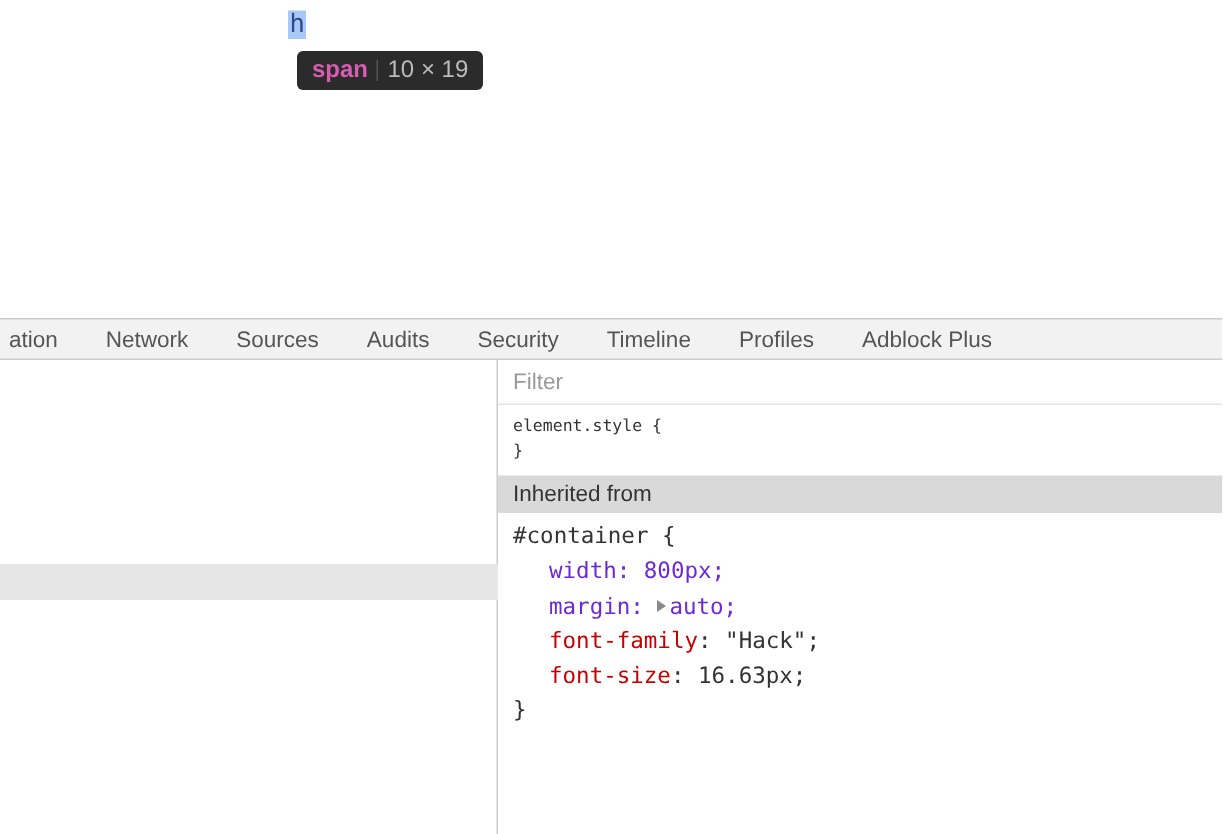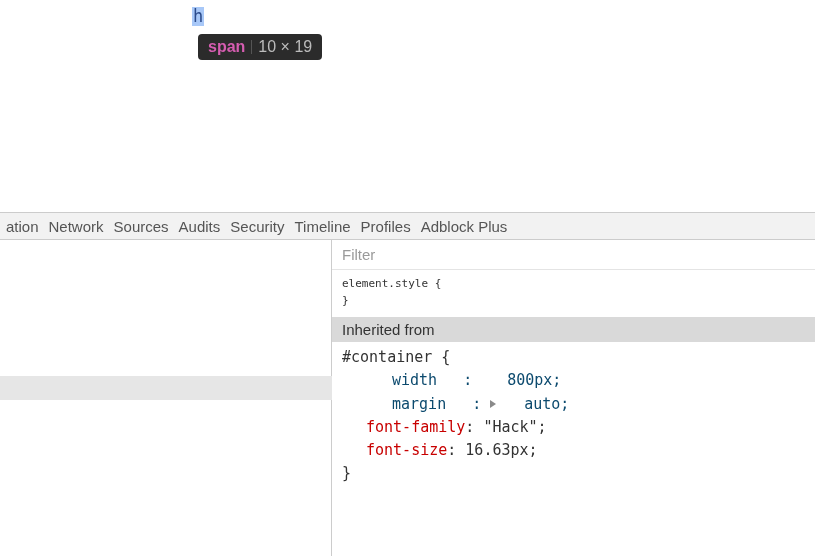--- a/index.html
+++ b/index.html
@@ -54,21 +54,21 @@
     right: 0;
     height: 28px;
     background: #f2f2f2;
     border-top: 1px solid #ccc;
     border-bottom: 1px solid #ccc;
     display: flex;
     align-items: center;
     padding: 0 6px;
     font-size: 15px;
     color: #555;
-    gap: 10px;
+    gap: 32px;
     overflow: hidden;
   }
   .devtools-top-tabs .tab { white-space: nowrap; cursor: default; }
   .lower {
     position: absolute;
     top: 240px;
     left: 0;
     right: 0;
     bottom: 0;
     display: flex;
@@ -127,44 +127,43 @@
     color: #333;
     padding: 6px 10px 8px 10px;
     line-height: 1.5;
   }
   .code-block .brace { color: #333; }
   .inherited-row {
     background: #d9d9d9;
     padding: 4px 10px;
     font-size: 15px;
     display: flex;
-    align-items: flex-start;
+    align-items: flex-end;
     gap: 4px;
-    flex-direction: column;
   }
   .inherited-row .chip {
     border: 1px solid #bbb;
     background: #fff;
     padding: 0 4px;
     font-family: Menlo, Monaco, Consolas, monospace;
     font-size: 14px;
   }
   .inherited-row .chip .divtag { color: #9b0d9b; }
   .inherited-row .chip .idsel { color: #1a1aa6; }
   .rule-block {
     font-family: Menlo, Monaco, Consolas, monospace;
     font-size: 15px;
     padding: 4px 10px 8px 10px;
     line-height: 1.55;
   }
   .rule-block .selector { color: #333; }
   .rule-block .prop { color: #c80000; }
   .rule-block .val  { color: #333; text-align: right; }
   .rule-block .disabled .prop,
-  .rule-block .disabled .val { color: #0c4a6e; margin-left: 26px; }
+  .rule-block .disabled .val { color: #6d28d9; }
   .rule-block .indent { padding-left: 24px; display: block; }
   .rule-block .tri {
     display: inline-block;
     width: 0; height: 0;
     border-top: 4px solid transparent;
     border-bottom: 4px solid transparent;
     border-left: 6px solid #8a8a8a;
     margin: 0 2px 1px 0;
     vertical-align: middle;
   }

